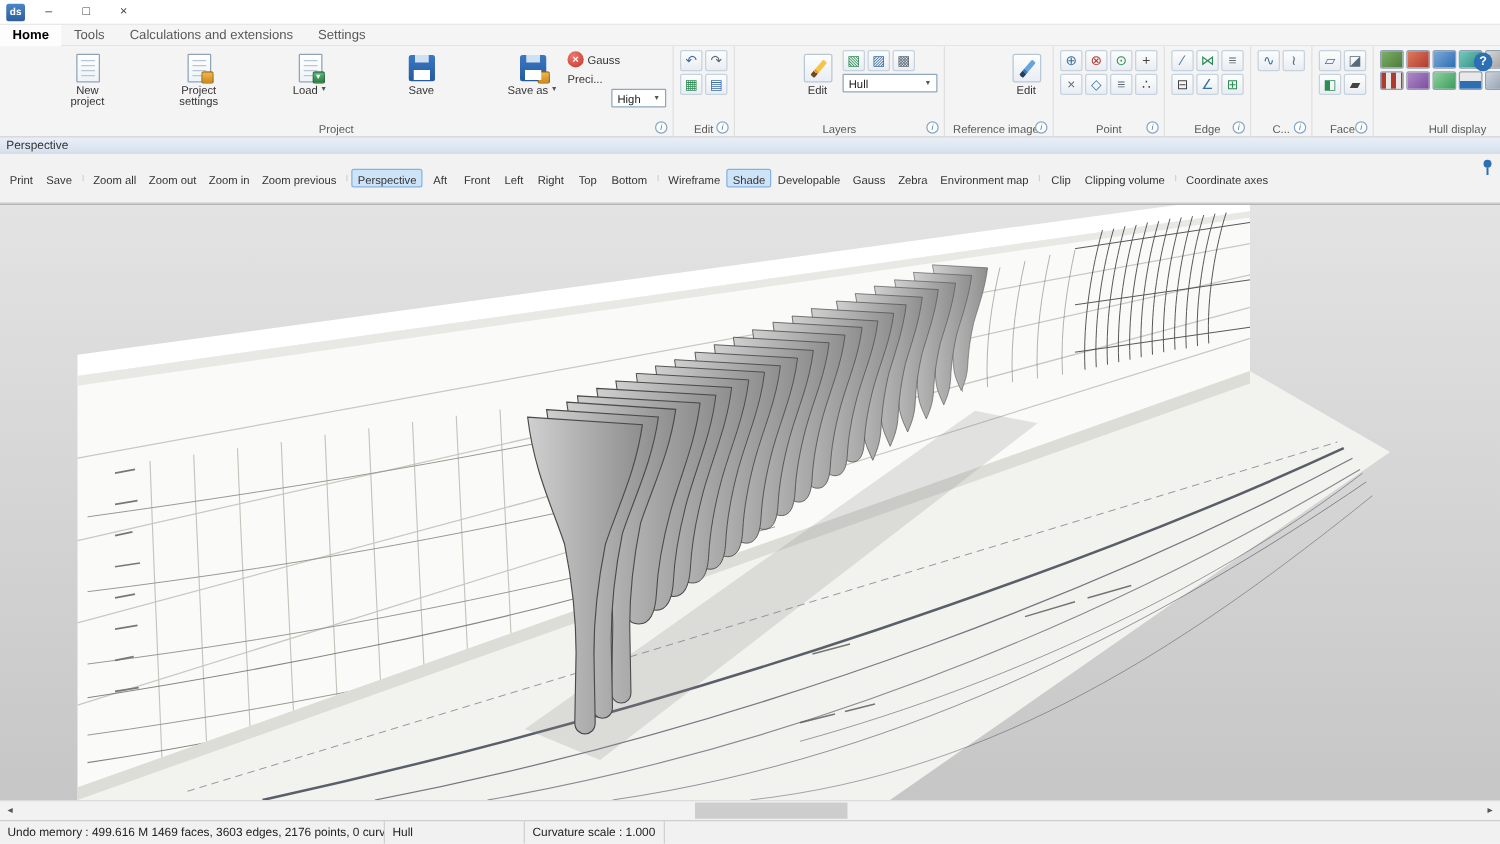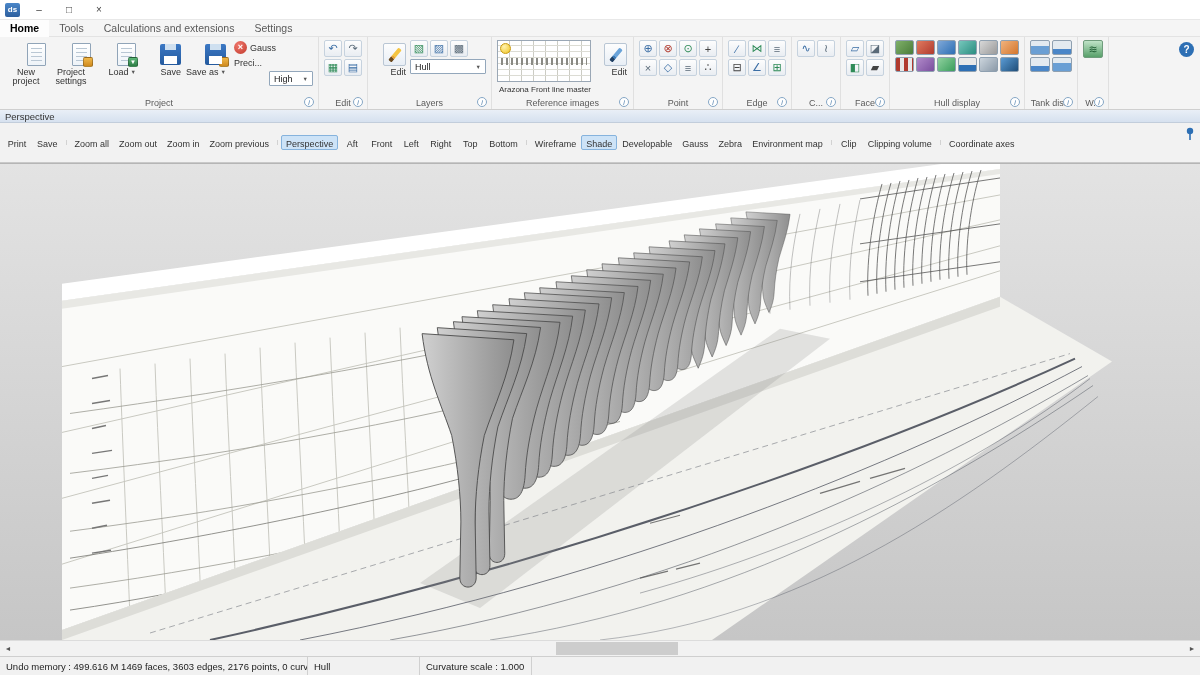--- a/index.html
+++ b/index.html
@@ -19,22 +19,22 @@
   .mtab { padding:0 10px; font-size:10.5px; color:#5a5a5a; line-height:17px; }
   .mtab.active { color:#000; font-weight:bold; background:#fdfdfd; }
 
   
   .ribbon { height:73px; display:flex; background:#f4f4f4; border-bottom:1px solid #cfcfcf; position:relative; }
   .rgroup { display:flex; flex-direction:column; border-right:1px solid #e0e0e0; padding:3px 5px 0 5px; }
   .rcontent { flex:1; display:flex; align-items:flex-start; gap:3px; }
   .rfooter { height:13px; display:flex; align-items:center; justify-content:center; position:relative; color:#5a5a5a; font-size:9px; white-space:nowrap; }
   .info { position:absolute; right:-1px; top:1px; width:10px; height:10px; border-radius:50%; border:1px solid #86a7c6;
           color:#4a7cab; font-size:7px; line-height:9px; text-align:center; background:#fff; }
-  .rbtn-lg { width:42px; display:flex; flex-direction:column; align-items:flex-end; text-align:center;
-             font-size:9px; color:#333; line-height:1.05; padding:1px; border-radius:2px; }
+  .rbtn-lg { width:42px; display:flex; flex-direction:column; align-items:center; text-align:center;
+             font-size:9px; color:#333; line-height:1.05; padding:1px; border-radius:2px;margin-left:44px; }
   .rcol { display:flex; flex-direction:column; gap:2px; }
   .rrow { display:flex; gap:2px; }
   .rlabel { display:flex; align-items:center; justify-content:center; gap:2px; }
   .caret { font-size:5.5px; color:#555; }
 
   .ico-page { width:19px; height:23px; background:linear-gradient(#ffffff,#eef3f8); border:1px solid #90a4b8; border-radius:1px; position:relative; margin:2px 0; }
   .ico-page::before { content:""; position:absolute; left:3px; top:4px; width:11px; height:1px; background:#b9c7d4; box-shadow:0 4px 0 #b9c7d4, 0 8px 0 #b9c7d4, 0 12px 0 #b9c7d4; }
   .ovl { position:absolute; right:-3px; bottom:-2px; width:10px; height:10px; border-radius:2px; border:1px solid rgba(0,0,0,.25);
          color:#fff; font-size:6px; line-height:9px; text-align:center; font-style:normal; }
   .ovl.pen { background:linear-gradient(#f0b84a,#cf8a1e); }
@@ -242,26 +242,20 @@
       </div>
     </div>
     <div class="rfooter">
         <span>Layers</span>
         <i class="info">i</i>
       </div>
   </div>
 
   <div class="rgroup">
     <div class="rcontent">
-      <div class="rcol">
-        <div class="thumb">
-          <span class="bulb"></span>
-        </div>
-        <div class="refcaption">Arazona Front line master</div>
-      </div>
       <div class="rbtn-lg" style="width:32px">
         <span class="ico-pencil-lg">
             <i class="pencil" style="background:linear-gradient(#6aa3d8 0 10px,#3a78b4 10px 12px,#1f3f63 12px)"></i>
           </span>
         <span>Edit</span>
       </div>
     </div>
     <div class="rfooter">
         <span>Reference images</span>
         <i class="info">i</i>

